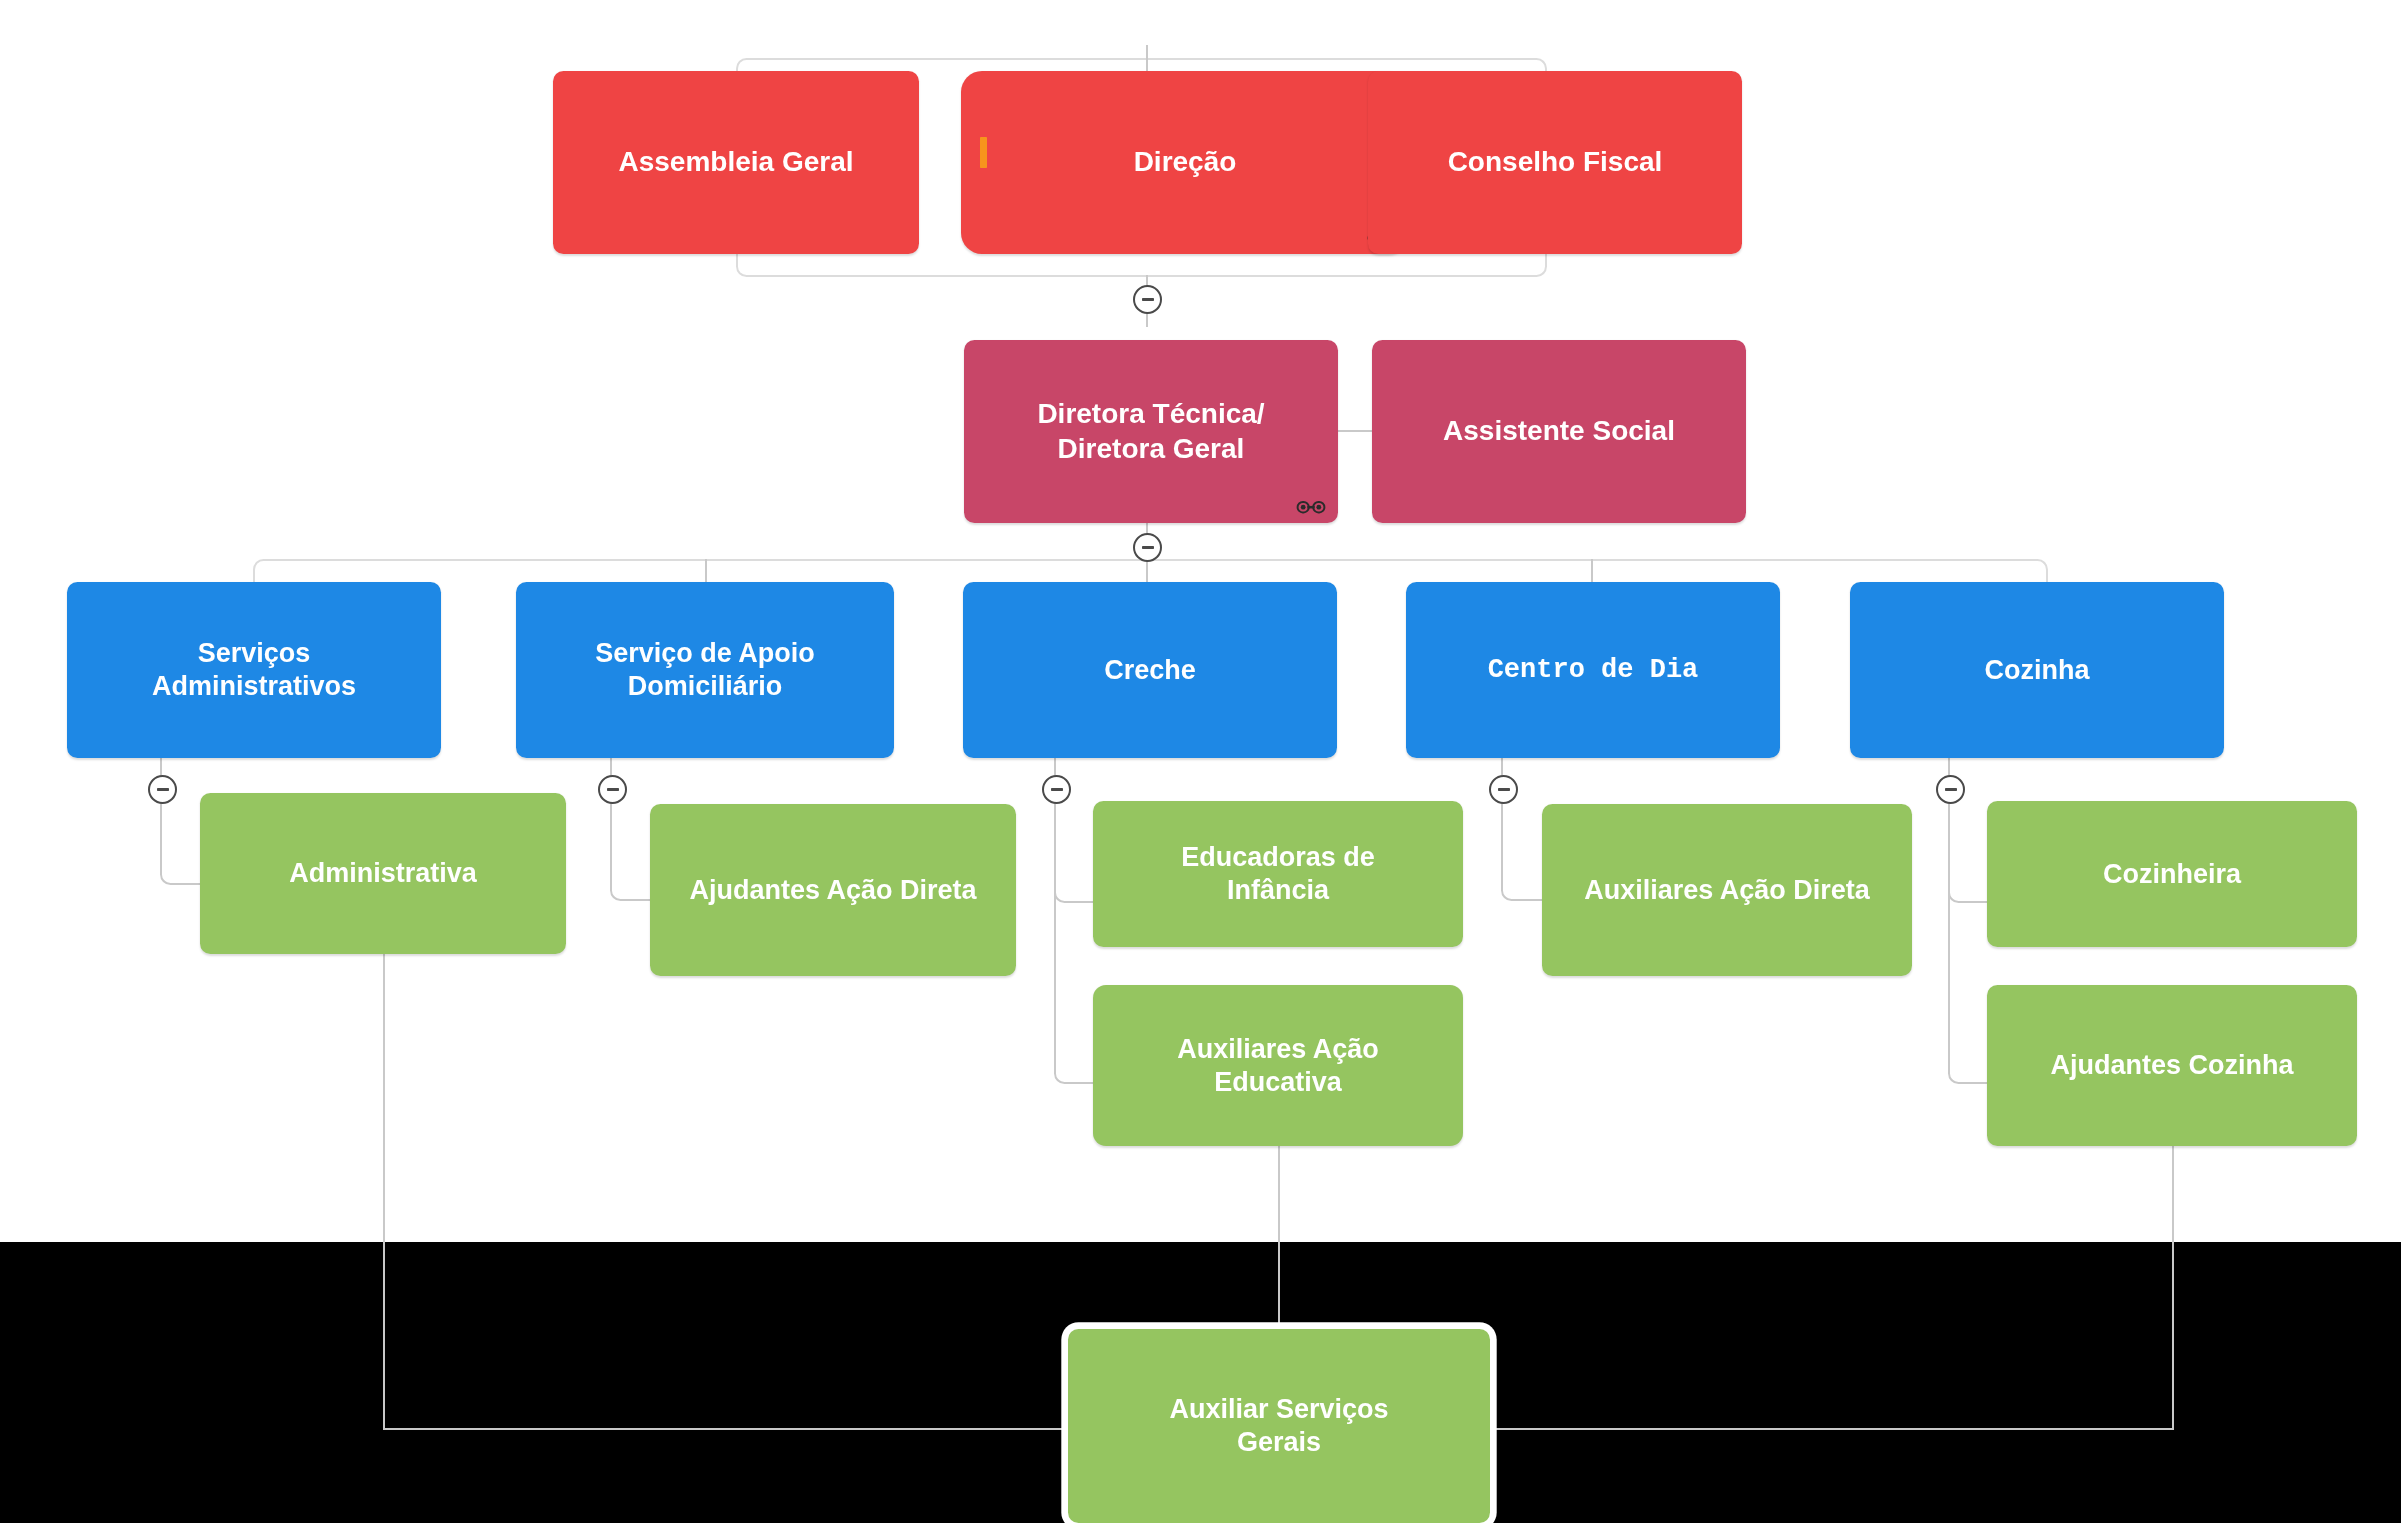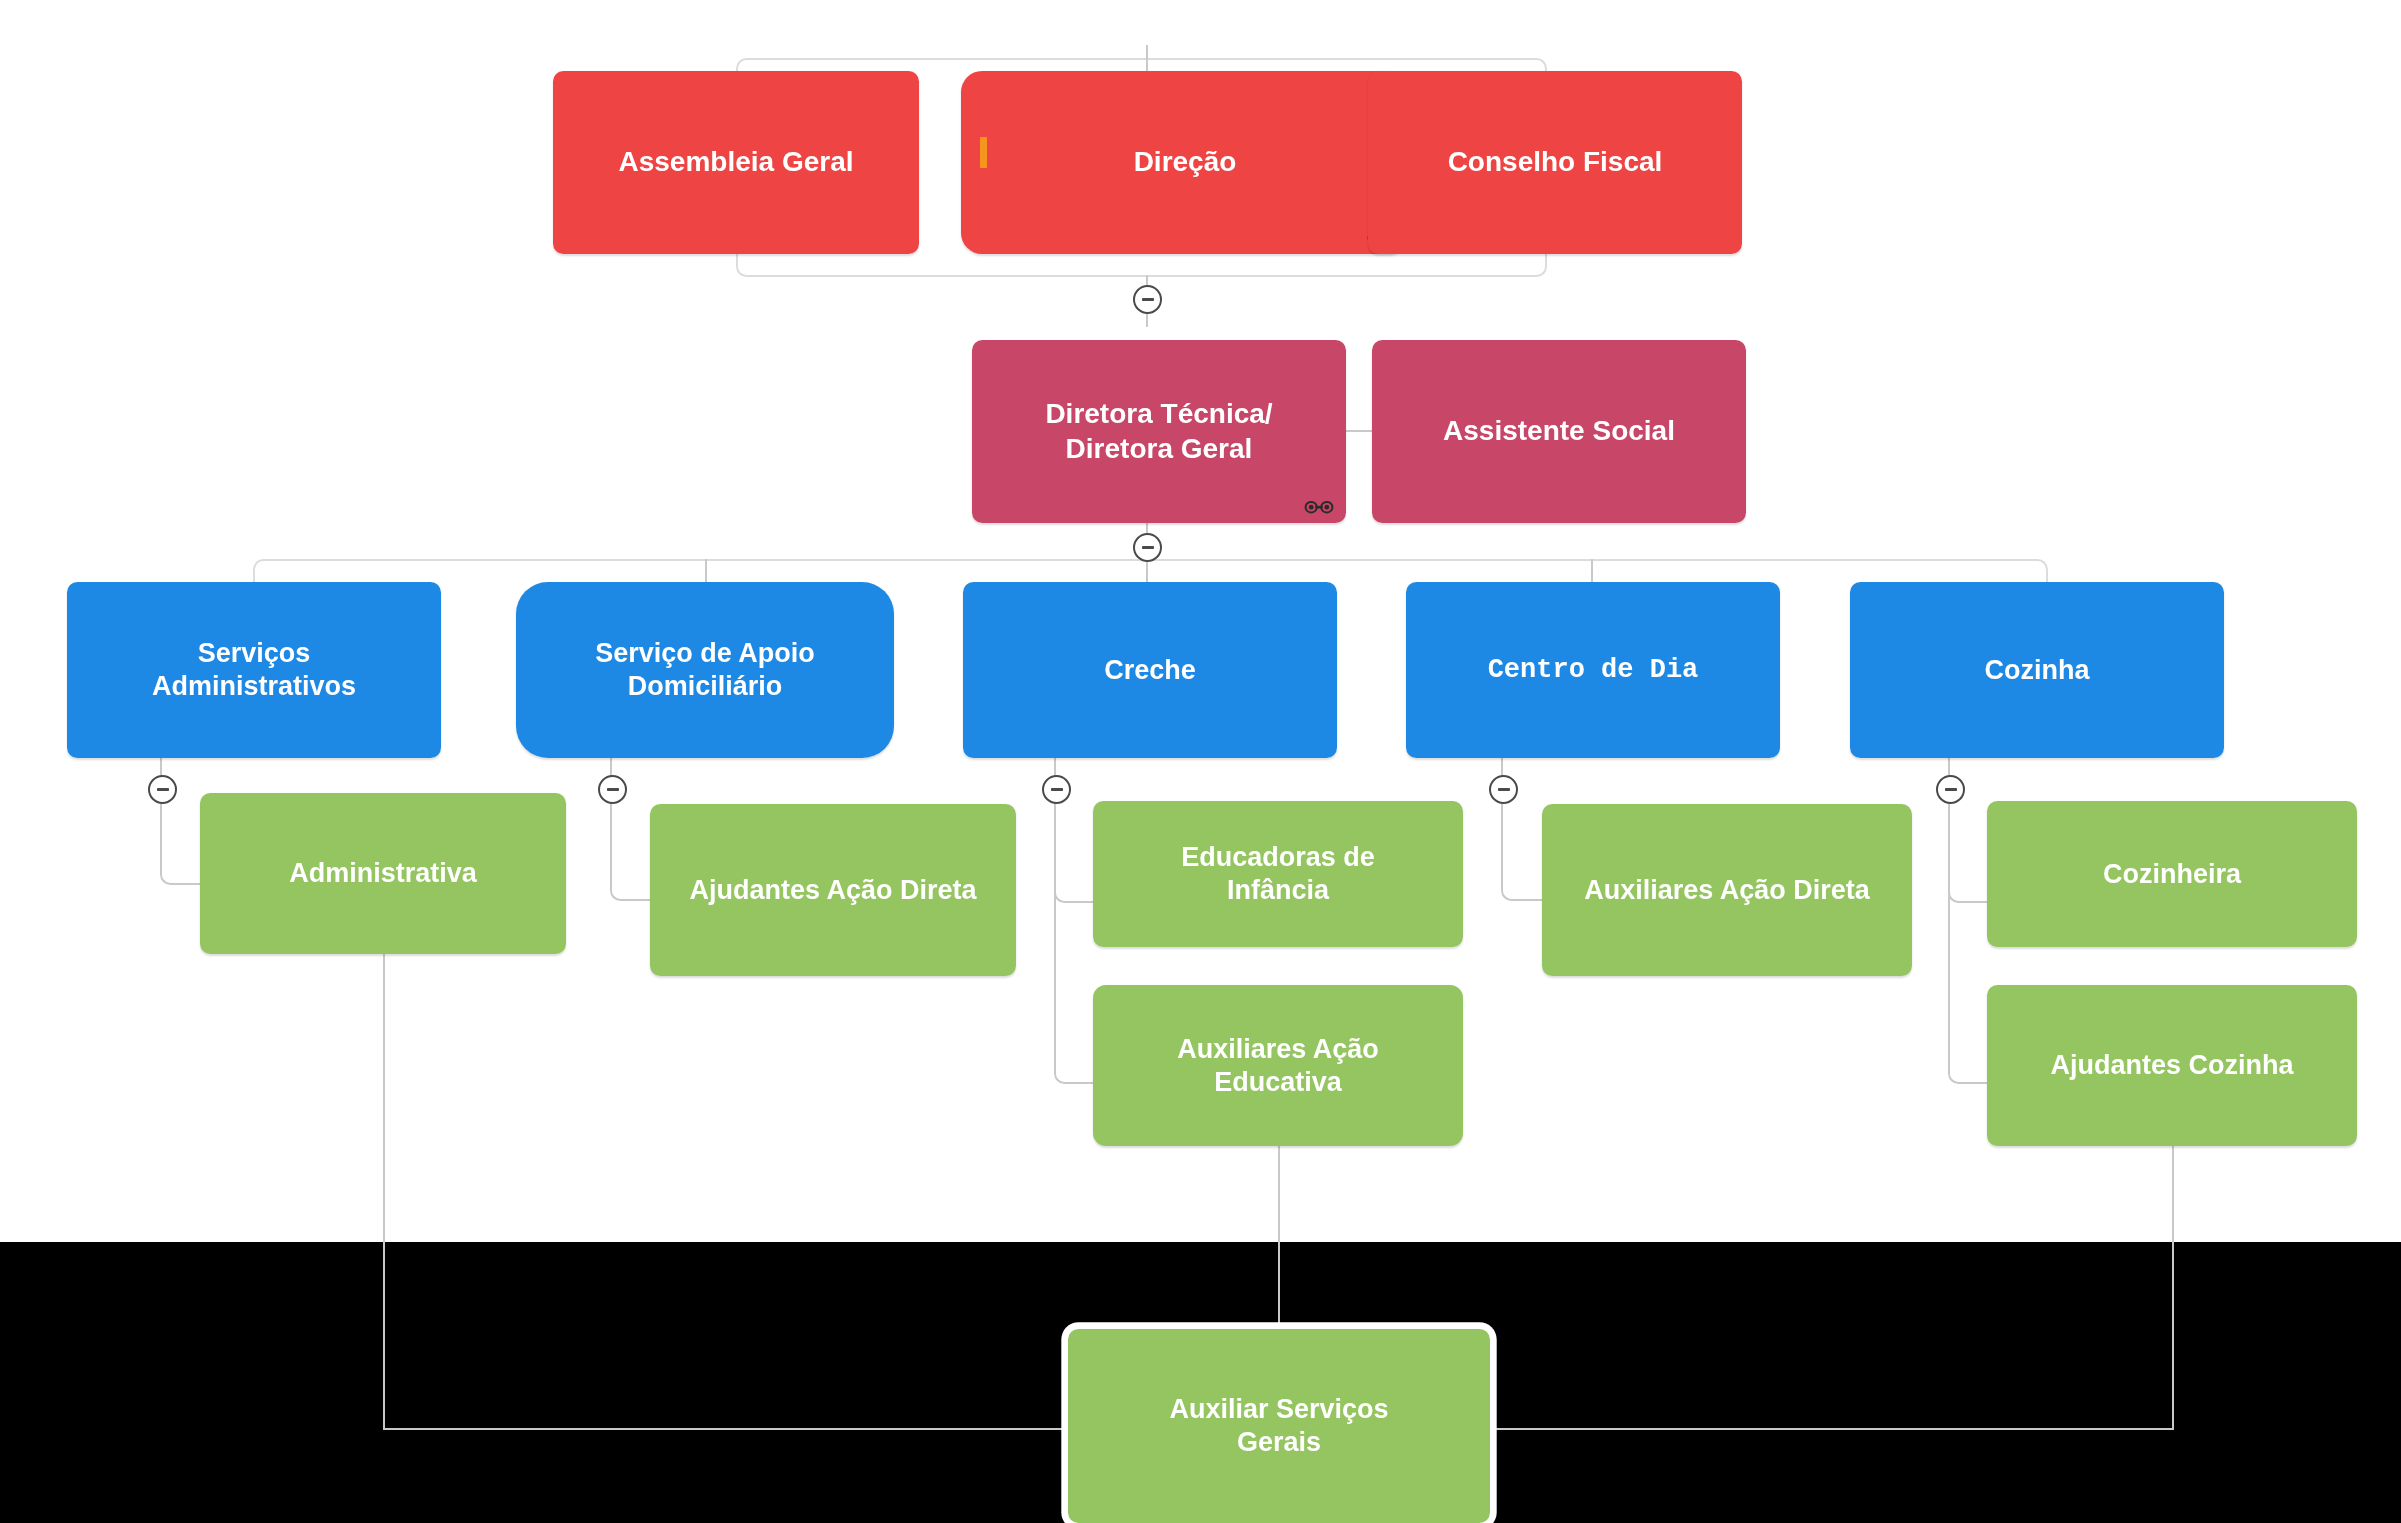--- a/index.html
+++ b/index.html
@@ -124,21 +124,21 @@
 
   <div class="node orange" style="left:1368px;top:71px;width:374px;height:183px;">
     <span>Conselho Fiscal</span>
   </div>
 
   <div class="conn v" style="left:1146px;top:275px;height:52px;"></div>
   <div class="collapse-btn" style="left:1133px;top:285px;">
     <span class="bar"></span>
   </div>
 
-  <div class="node crimson" style="left:964px;top:340px;width:374px;height:183px;margin-left:8px;">
+  <div class="node crimson" style="left:964px;top:340px;width:374px;height:183px;">
     <span>Diretora Técnica/
 Diretora Geral</span>
     <span class="link-badge">
       <svg width="30" height="16.4" viewBox="0 0 40 22" aria-hidden="true">
         <g fill="none" stroke="#2b2b2b" stroke-width="2.6">
           <rect x="2" y="4" width="15" height="14" rx="7"></rect>
           <rect x="23" y="4" width="15" height="14" rx="7"></rect>
           <line x1="15" y1="11" x2="25" y2="11" stroke-width="3.4"></line>
         </g>
         <circle cx="9.5" cy="11" r="3.2" fill="#2b2b2b"></circle>
@@ -161,21 +161,21 @@
 
   <div class="bracket top" style="left:253px;top:559px;width:1791px;height:24px;"></div>
 
   <div class="conn v" style="left:705px;top:559px;height:24px;"></div>
   <div class="conn v" style="left:1591px;top:559px;height:24px;"></div>
 
   <div class="node blue" style="left:67px;top:582px;width:374px;height:176px;">
     <span>Serviços
 Administrativos</span>
   </div>
-  <div class="node blue" style="left:516px;top:582px;width:378px;height:176px;border-radius:32px;">
+  <div class="node blue" style="left:516px;top:582px;width:378px;height:176px;">
     <span>Serviço de Apoio
 Domiciliário</span>
   </div>
   <div class="node blue" style="left:963px;top:582px;width:374px;height:176px;">
     <span>Creche</span>
   </div>
   <div class="node blue" style="left:1406px;top:582px;width:374px;height:176px;font-family:Liberation Mono, monospace;">
     <span>Centro de Dia</span>
   </div>
   <div class="node blue" style="left:1850px;top:582px;width:374px;height:176px;">

